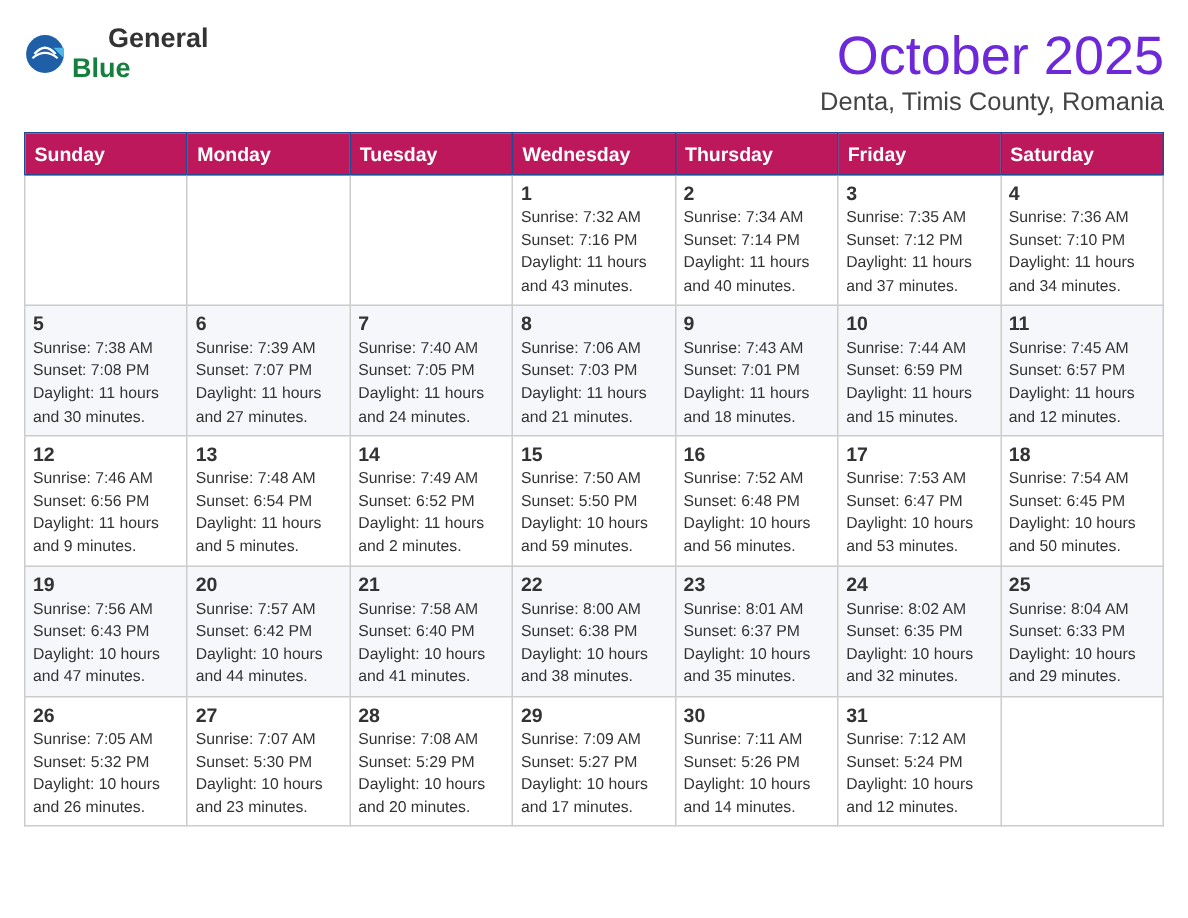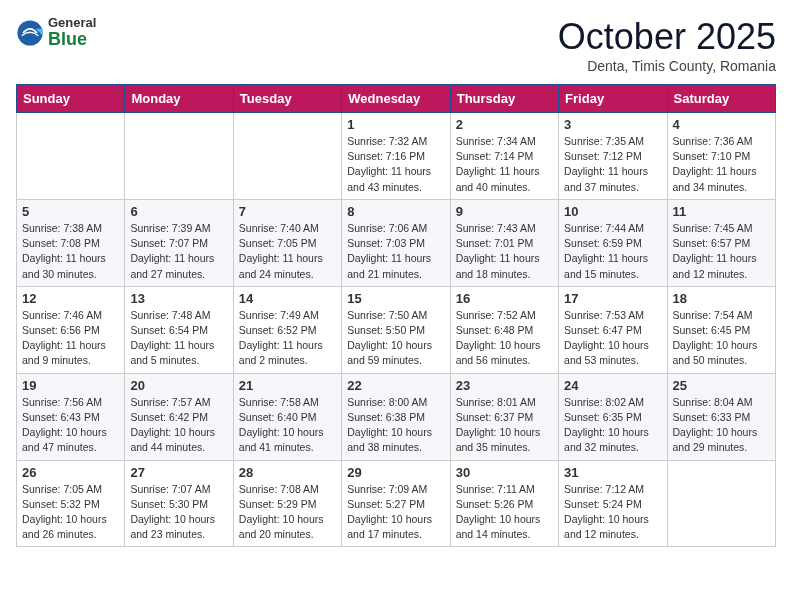--- a/index.html
+++ b/index.html
@@ -19,44 +19,45 @@
     .logo {
       display: flex;
       align-items: center;
     }
     .logo-text {
       display: flex;
       flex-direction: column;
       line-height: 1.1;
     }
     .logo-general {
-      font-size: 13px;
+      font-size: 18px;
       font-weight: bold;
       color: #333;
+      margin-left: 24px;
     }
     .logo-blue {
       font-size: 18px;
       font-weight: bold;
       color: #15803d;
     }
     .logo-icon {
       width: 28px;
       height: 28px;
       margin-right: 4px;
     }
     .title-block {
       text-align: right;
     }
     .month-title {
       font-size: 36px;
-      color: #0f172a;
+      color: #6d28d9;
       font-weight: normal;
     }
     .subtitle {
-      font-size: 14px;
+      font-size: 17px;
       color: #444;
     }
     .calendar {
       width: 100%;
       border-collapse: collapse;
       border: 1px solid #ccc;
     }
     .calendar th {
       background-color: #be185d;
       color: #fff;

